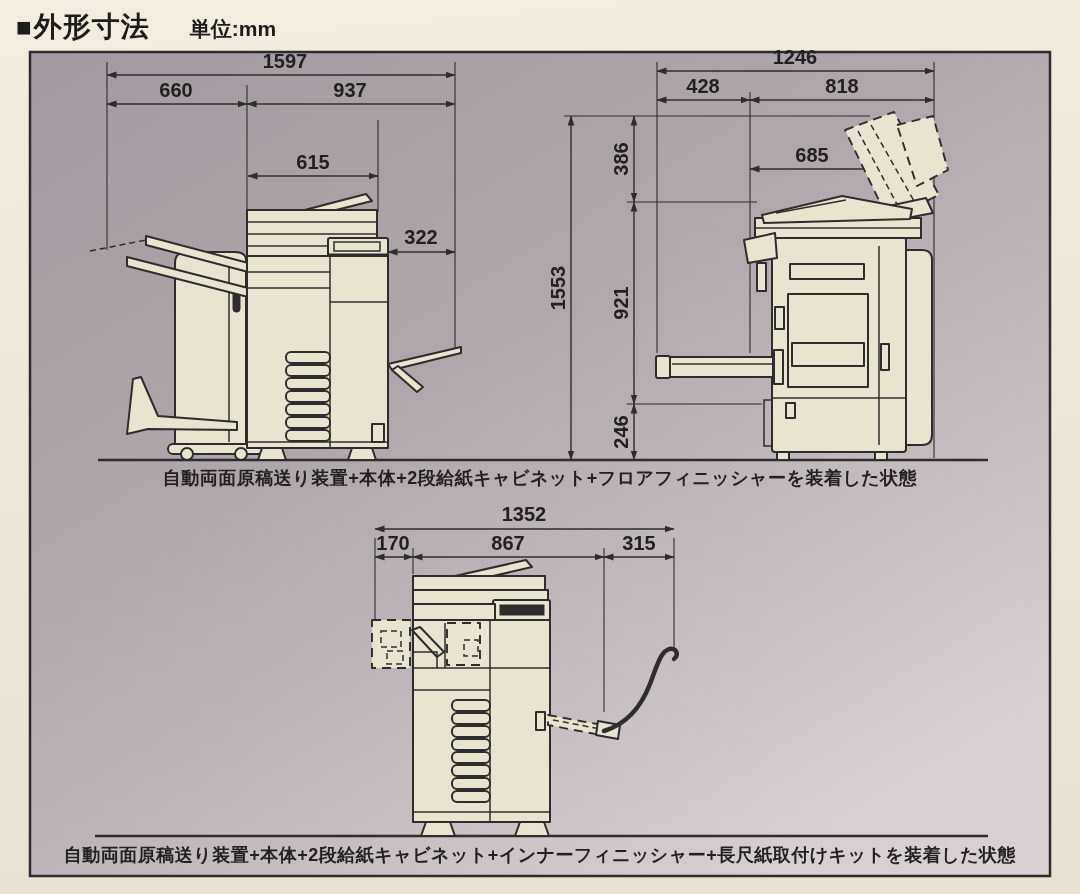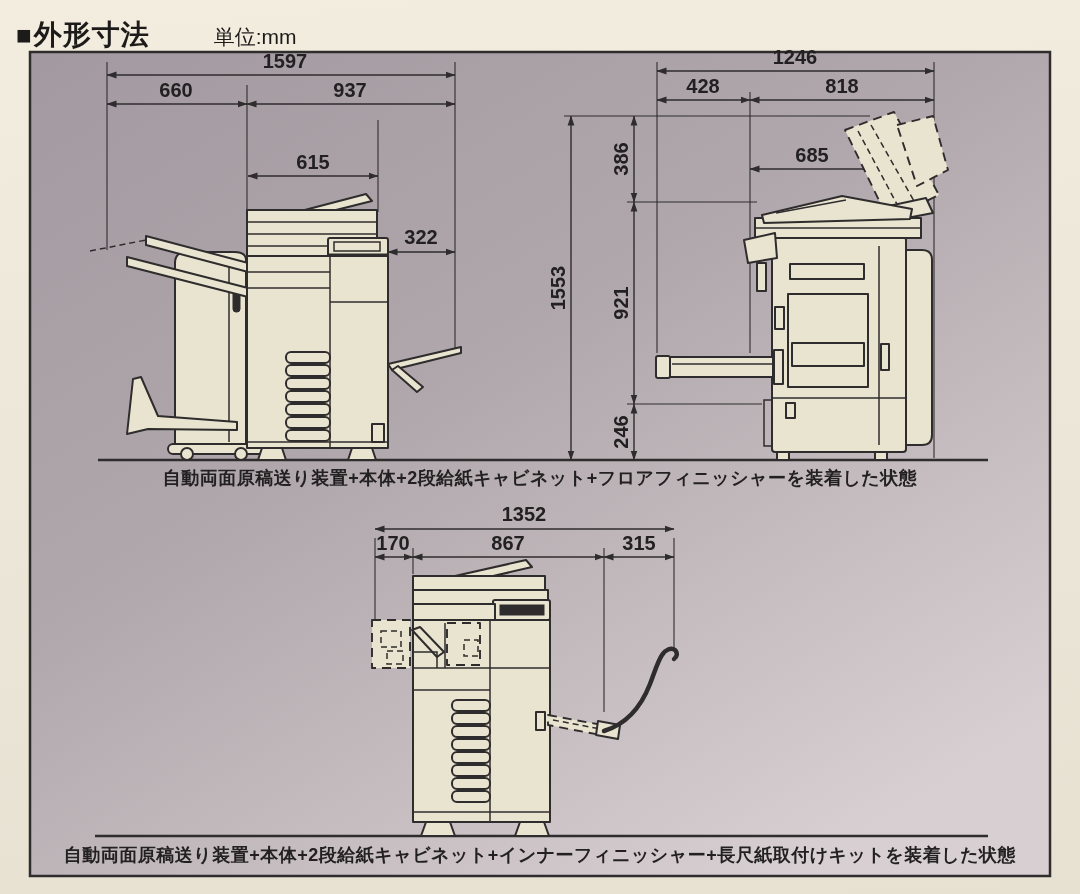--- a/index.html
+++ b/index.html
@@ -2,23 +2,23 @@
 <html><head>
 <meta charset="utf-8">
 <style>
   html,body { margin:0; padding:0; }
   .page {
     position:relative; width:1080px; height:894px; overflow:hidden;
     background:linear-gradient(175deg,#f2eddf 0%, #ece7d8 45%, #e6e1d1 100%);
     font-family:"Liberation Sans","DejaVu Sans",sans-serif;
   }
   .title-row { position:absolute; left:16px; top:8px; display:flex; align-items:baseline; color:#1d1a1a; }
-  .title-text { font-size:28px; font-weight:bold; letter-spacing:1px;margin-top:8px; }
+  .title-text { font-size:28px; font-weight:bold; letter-spacing:1px; }
   .bullet { font-size:26px; font-weight:bold; margin-right:2px; }
-  .unit { font-size:21px; font-weight:normal; margin-left:64px; }
+  .unit { font-size:21px; font-weight:bold; margin-left:40px; }
   svg.diagram { position:absolute; left:0; top:0; }
   .panel { stroke-width:2.5; }
   .ml { stroke-width:2; stroke-linejoin:round; }
   .seam { fill:none; stroke-width:1.5; }
   .dim { fill:none; stroke-width:1.4; }
   .ext { fill:none; stroke-width:1.1; }
   .ground { fill:none; stroke-width:2.4; }
   .dash { stroke-width:1.9; stroke-dasharray:9 6; stroke-linejoin:round; }
   .dashthin { fill:none; stroke-width:1.5; stroke-dasharray:6 4; }
   .dashrect { fill:none; stroke-width:1.5; stroke-dasharray:6 4; }

